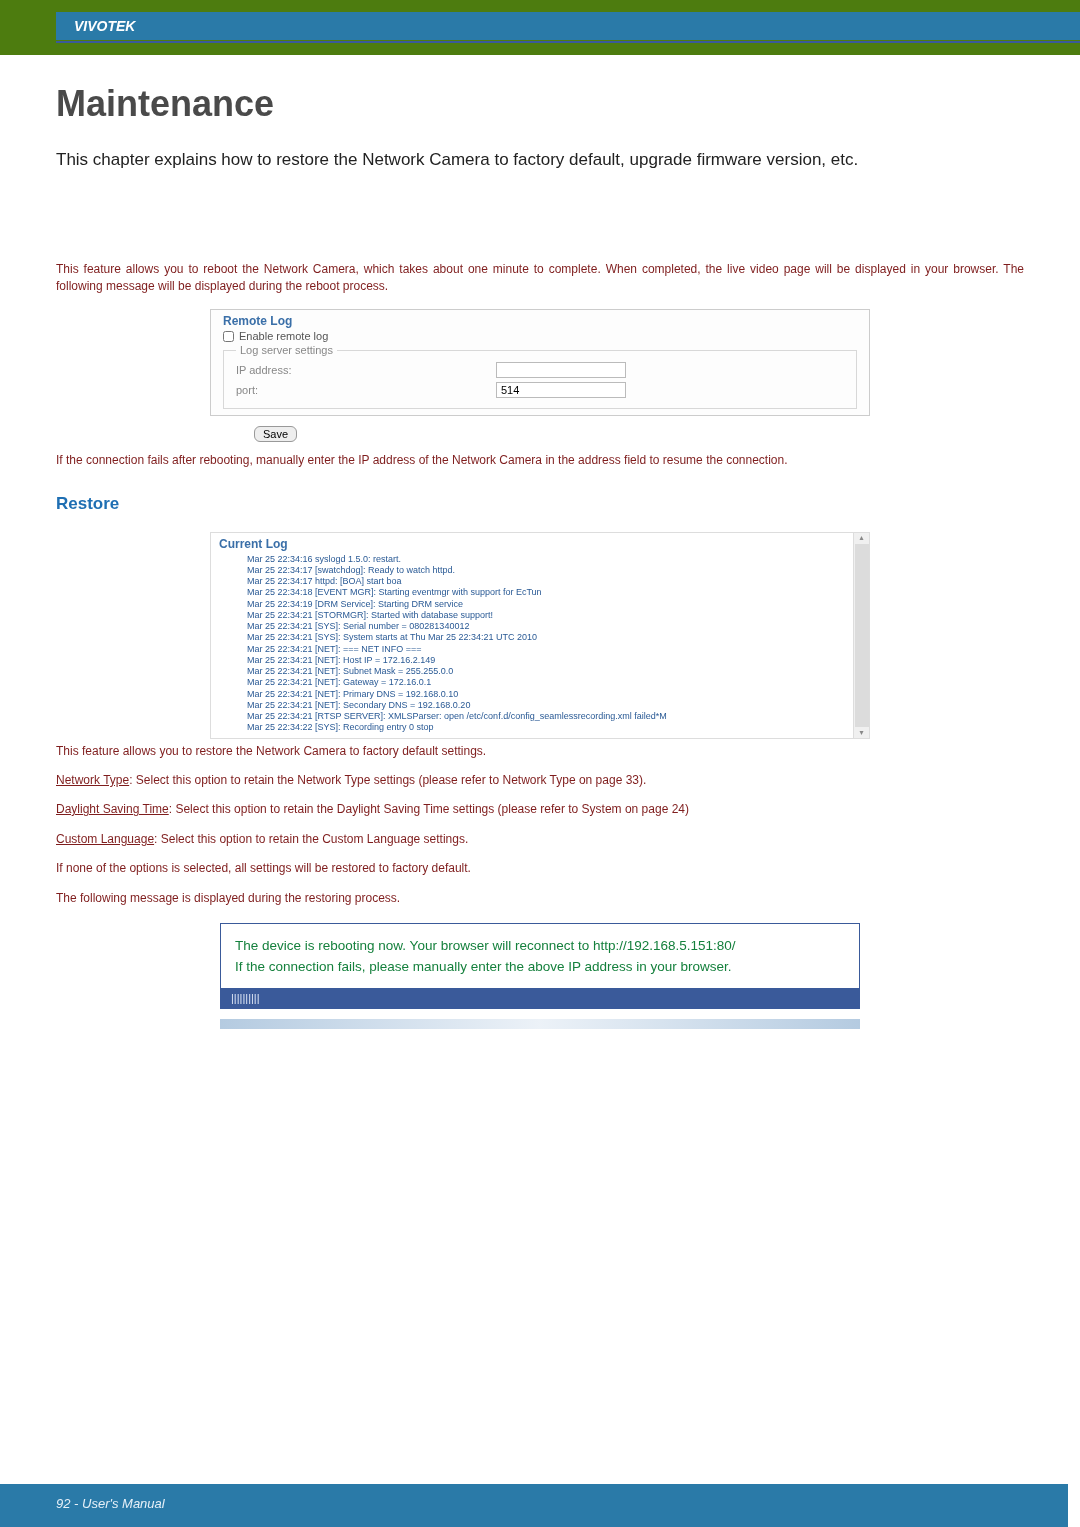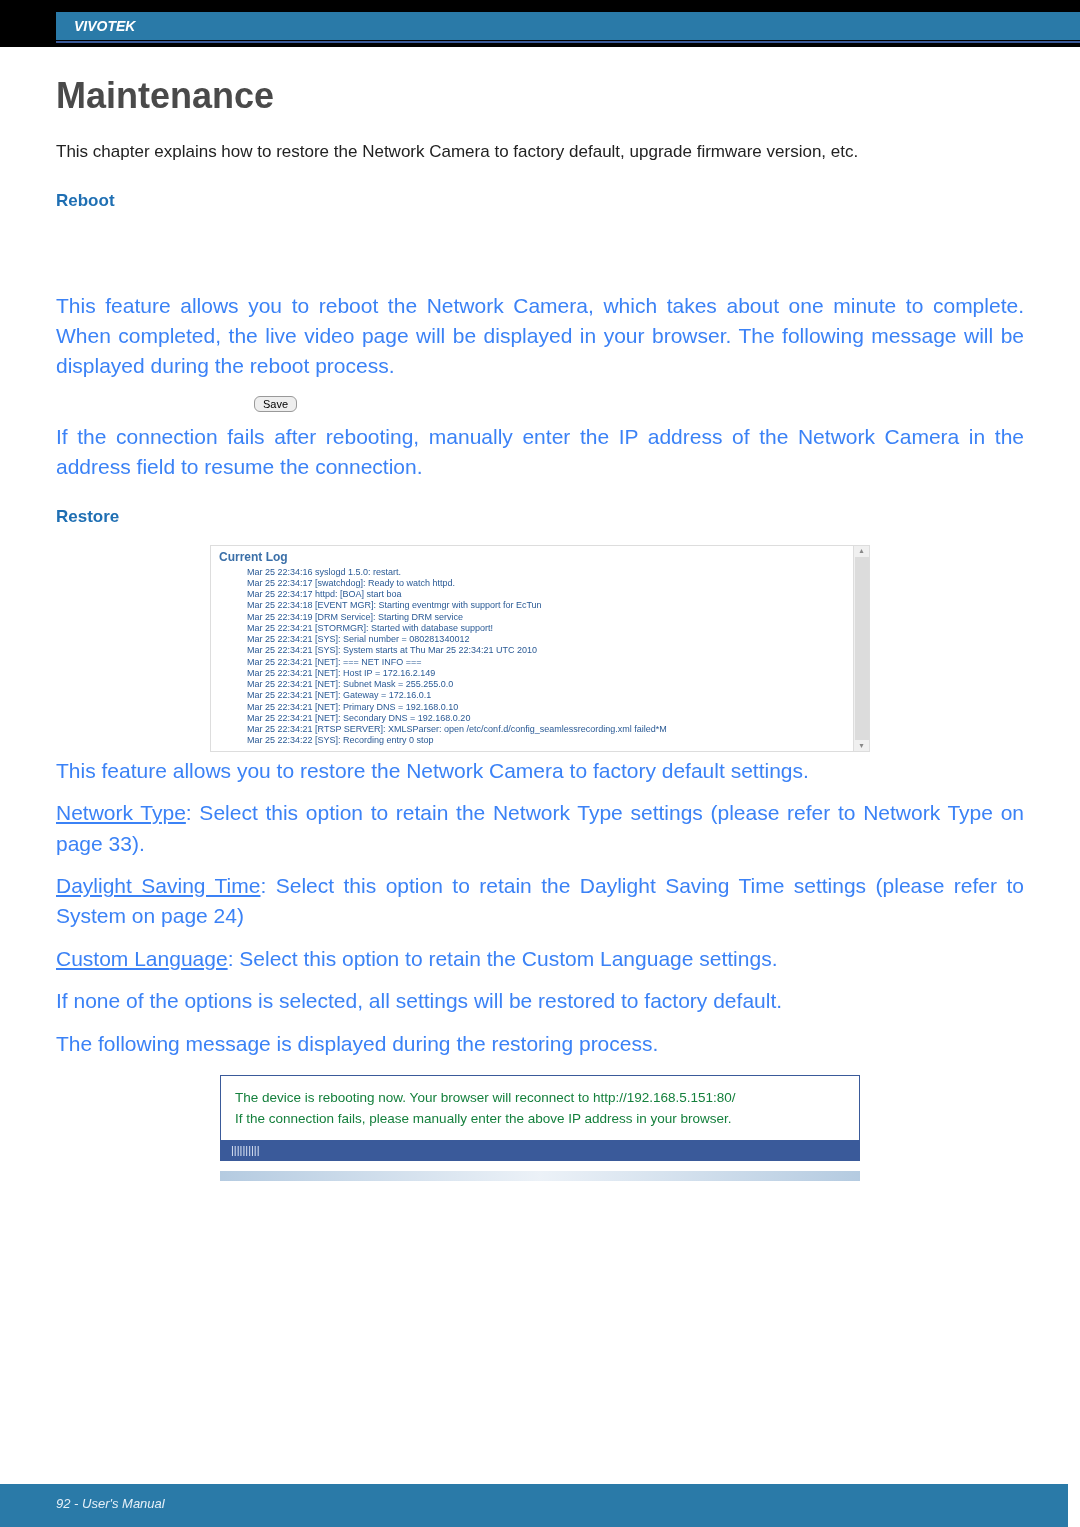--- a/index.html
+++ b/index.html
@@ -4,22 +4,22 @@
   <style>
     * { margin: 0; padding: 0; box-sizing: border-box; }
     body {
       font-family: Arial, Helvetica, sans-serif;
       background: #fff;
       width: 1080px;
       height: 1527px;
       position: relative;
     }
     .header {
-      background: #000000;
-      padding: 12px 0 4px 56px;
+      background: #4d7c0f;
+      padding: 12px 0 12px 56px;
     }
     .brand {
       color: #fff;
       background: #2a7aa8;
       font-style: italic;
       font-weight: bold;
       font-size: 14px;
       padding: 6px 12px 6px 18px;
       display: block;
       width: 100%;
@@ -46,22 +46,22 @@
       text-align: justify;
     }
     .section-heading {
       color: #1f6fb3;
       font-size: 17px;
       font-weight: bold;
       margin-bottom: 18px;
       margin-top: 8px;
     }
     .body-text {
-      font-size: 21px;
-      color: #3b82f6;
+      font-size: 12px;
+      color: #7f1d1d;
       line-height: 1.45;
       margin-bottom: 12px;
       text-align: justify;
     }
     .remote-log-box {
       margin: 14px auto 8px auto;
       width: 660px;
       border: 1px solid #ccc;
       background: #fdfdfd;
       font-size: 11px;
@@ -217,26 +217,45 @@
   <div class="brand-bar"></div>
 </div>
 
 <div class="content">
 
   <h1 class="page-title">Maintenance</h1>
 
   <p class="intro-text">This chapter explains how to restore the Network Camera to factory default, upgrade firmware version, etc.</p>
 
   
-  <div class="section-heading">Reboot</div>
 
   <div style="height:62px"></div>
 
   <p class="body-text">This feature allows you to reboot the Network Camera, which takes about one minute to complete. When completed, the live video page will be displayed in your browser. The following message will be displayed during the reboot process.</p>
 
+  <div class="remote-log-box">
+    <div class="remote-log-inner">
+      <div class="remote-log-title">Remote Log</div>
+      <div class="checkbox-row">
+        <input type="checkbox" style="">
+        <span>Enable remote log</span>
+      </div>
+      <fieldset class="log-fieldset">
+        <legend class="log-fieldset-legend">Log server settings</legend>
+        <div class="form-row">
+          <span class="form-label">IP address:</span>
+          <input class="form-input" type="text" value="" style="">
+        </div>
+        <div class="form-row">
+          <span class="form-label">port:</span>
+          <input class="form-input" type="text" value="514" style="">
+        </div>
+      </fieldset>
+    </div>
+  </div>
   <button class="save-btn">Save</button>
 
   <p class="body-text">If the connection fails after rebooting, manually enter the IP address of the Network Camera in the address field to resume the connection.</p>
 
   
   <div class="section-heading" style="margin-top:24px">Restore</div>
 
   <div class="current-log-box">
     <div class="current-log-title">Current Log</div>
     <div id="log-lines">

